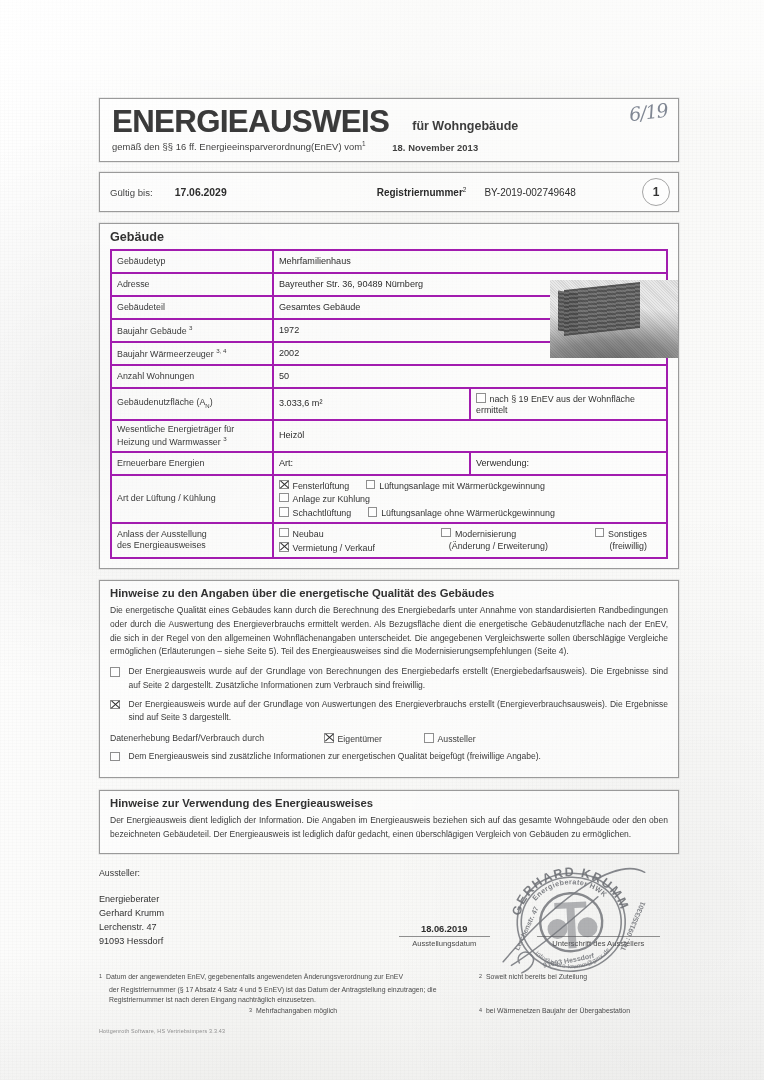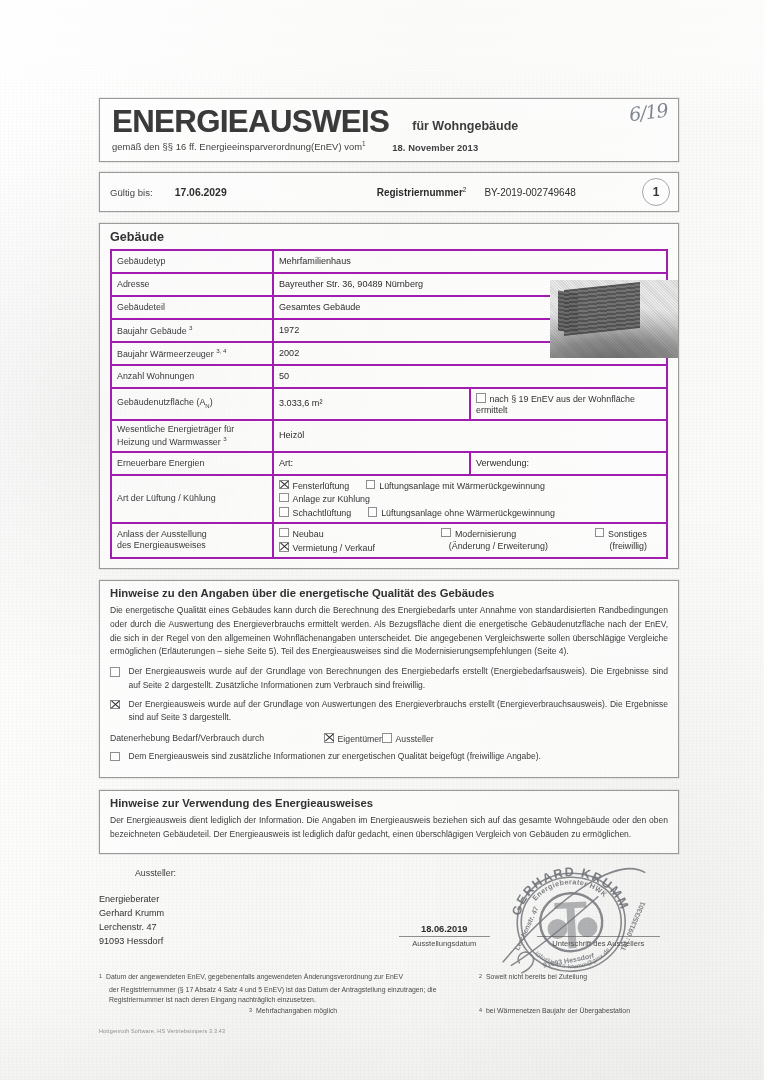--- a/index.html
+++ b/index.html
@@ -94,25 +94,25 @@
 
   
   .para{font-size:8.5px;line-height:1.62;color:#3a3a3a;text-align:justify;
       margin:0 0 6px 0;}
   .cbline{display:flex;gap:5px;align-items:flex-start;margin-bottom:5px;}
   .cbline .cb{flex:0 0 auto;margin-top:1px;}
   .cbline .tx{font-size:8.5px;line-height:1.62;color:#3a3a3a;text-align:justify;}
   .inline-row{display:flex;align-items:center;font-size:8.7px;color:#3a3a3a;
       margin:7px 0 6px 0;}
   .inline-row .sp1{margin-left:60px;text-align:center;}
-  .inline-row .sp2{}
+  .inline-row .sp2{margin-left:42px;}
 
   
   .issuer{margin-top:14px;position:relative;height:100px;font-size:8.8px;color:#3a3a3a;}
-  .issuer .lab{margin-bottom:14px;margin-left:36px;}
+  .issuer .lab{margin-bottom:14px;}
   .issuer .who div{line-height:1.55;font-size:9.1px;color:#323232;}
   .datebox{position:absolute;left:300px;top:56px;text-align:center;}
   .datebox .d{font-size:9.3px;font-weight:bold;color:#2d2d2d;
       border-bottom:1px solid #8e8e8e;padding:0 22px 2px 22px;}
   .datebox .c{font-size:7.6px;color:#4a4a4a;margin-top:2px;}
   .signbox{position:absolute;left:438px;top:56px;text-align:center;}
   .signbox .d{font-size:9px;color:transparent;border-bottom:1px solid #8e8e8e;
       padding:0 60px 2px 60px;}
   .signbox .c{font-size:7.6px;color:#4a4a4a;margin-top:2px;}
 

